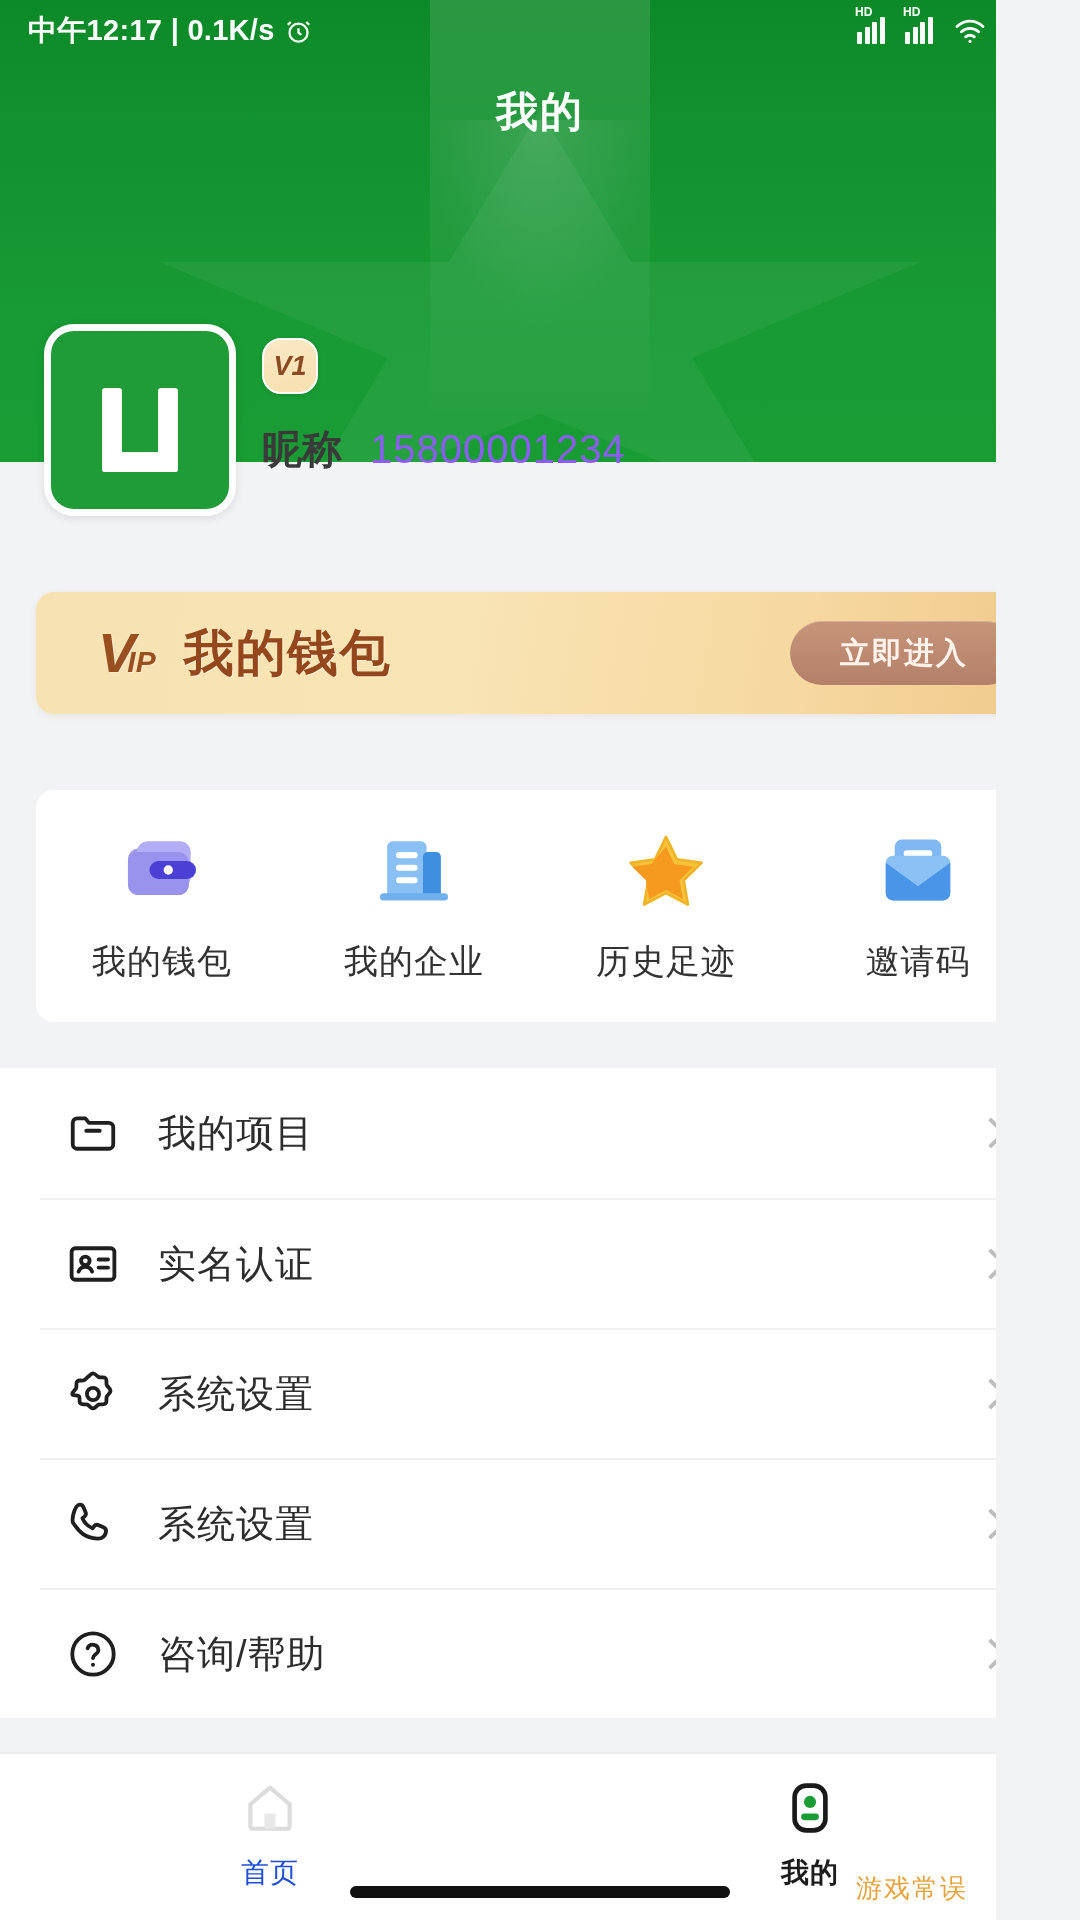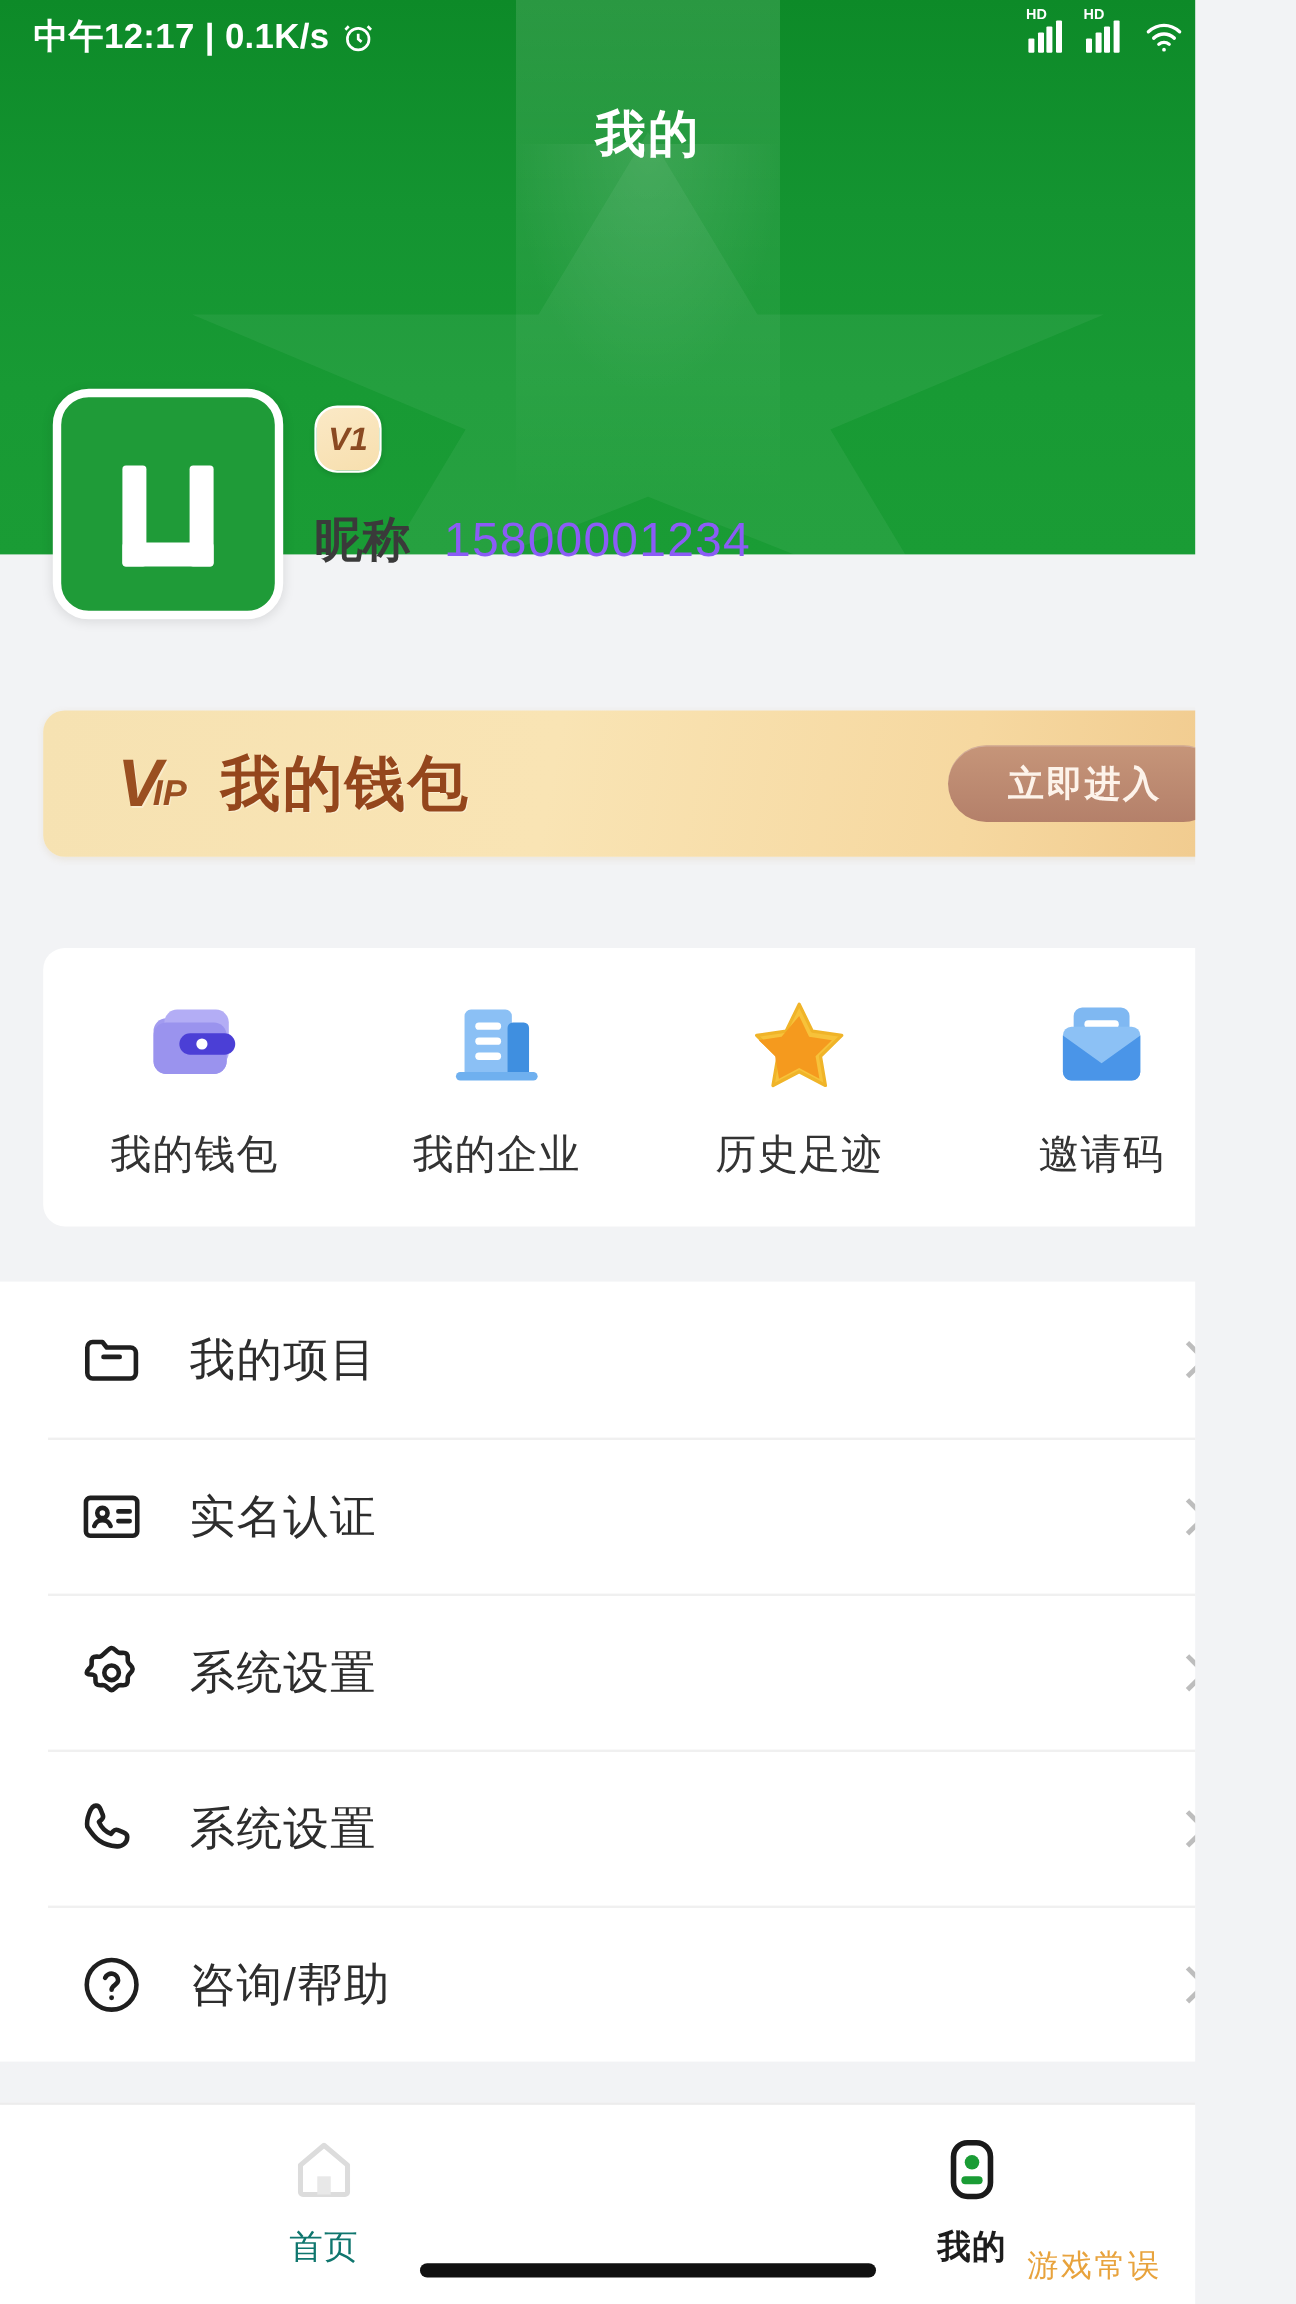--- a/index.html
+++ b/index.html
@@ -159,21 +159,21 @@
     transform:translateY(-50%) rotate(45deg);
   }
 
   
   .tabbar{
     position:absolute;left:0;bottom:0;width:1080px;height:168px;background:#fff;
     border-top:2px solid #ececec;display:flex;align-items:flex-start;z-index:8;
   }
   .tab{flex:1;display:flex;flex-direction:column;align-items:center;gap:14px;padding-top:22px;cursor:pointer;}
   .tab-icon{width:64px;height:64px;display:flex;align-items:center;justify-content:center;}
-  .tab-label{font-size:28px;color:#0f766e;letter-spacing:1px;}
+  .tab-label{font-size:28px;color:#1d4ed8;letter-spacing:1px;}
   .tab.active .tab-label{color:#1d1d1d;font-weight:600;}
   .home-indicator{
     position:absolute;left:50%;bottom:22px;transform:translateX(-50%);
     width:380px;height:12px;border-radius:8px;background:#111;
   }
   .watermark{
     position:absolute;right:28px;bottom:14px;font-size:26px;color:#e8a33d;letter-spacing:2px;z-index:9;
   }
 </style>
 </head>

